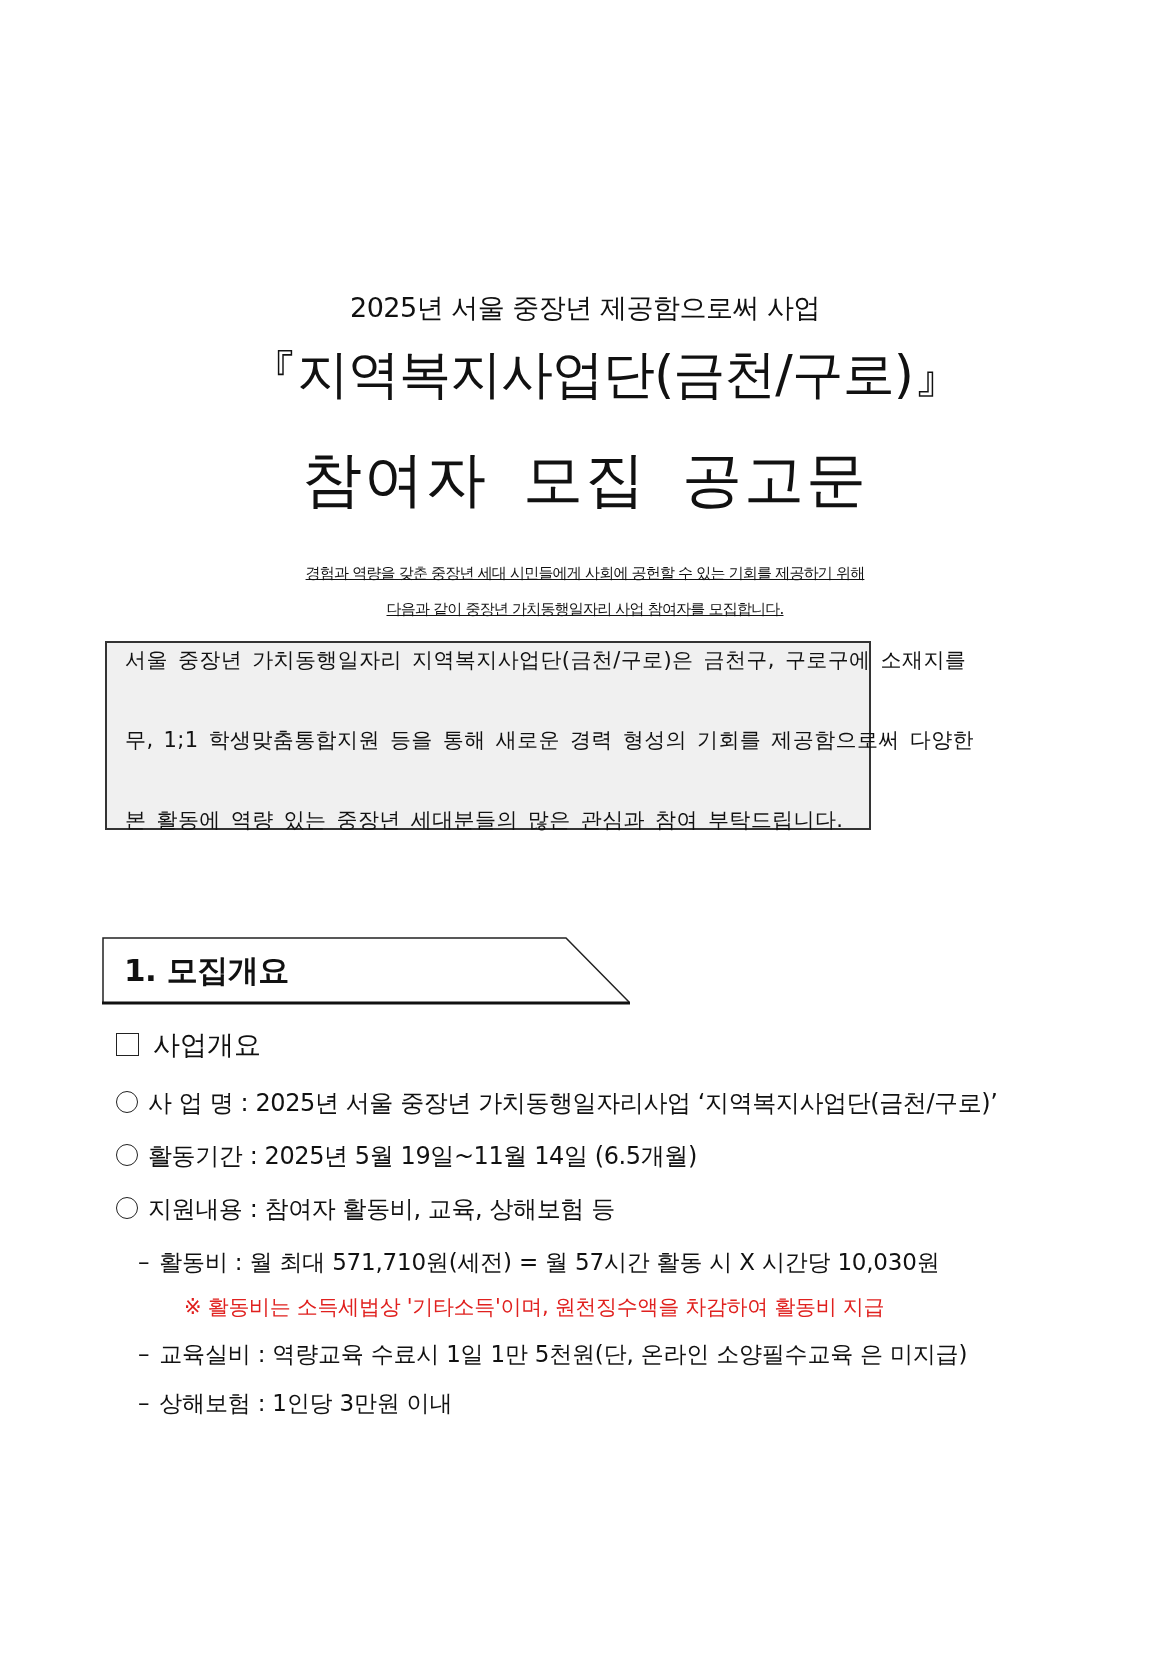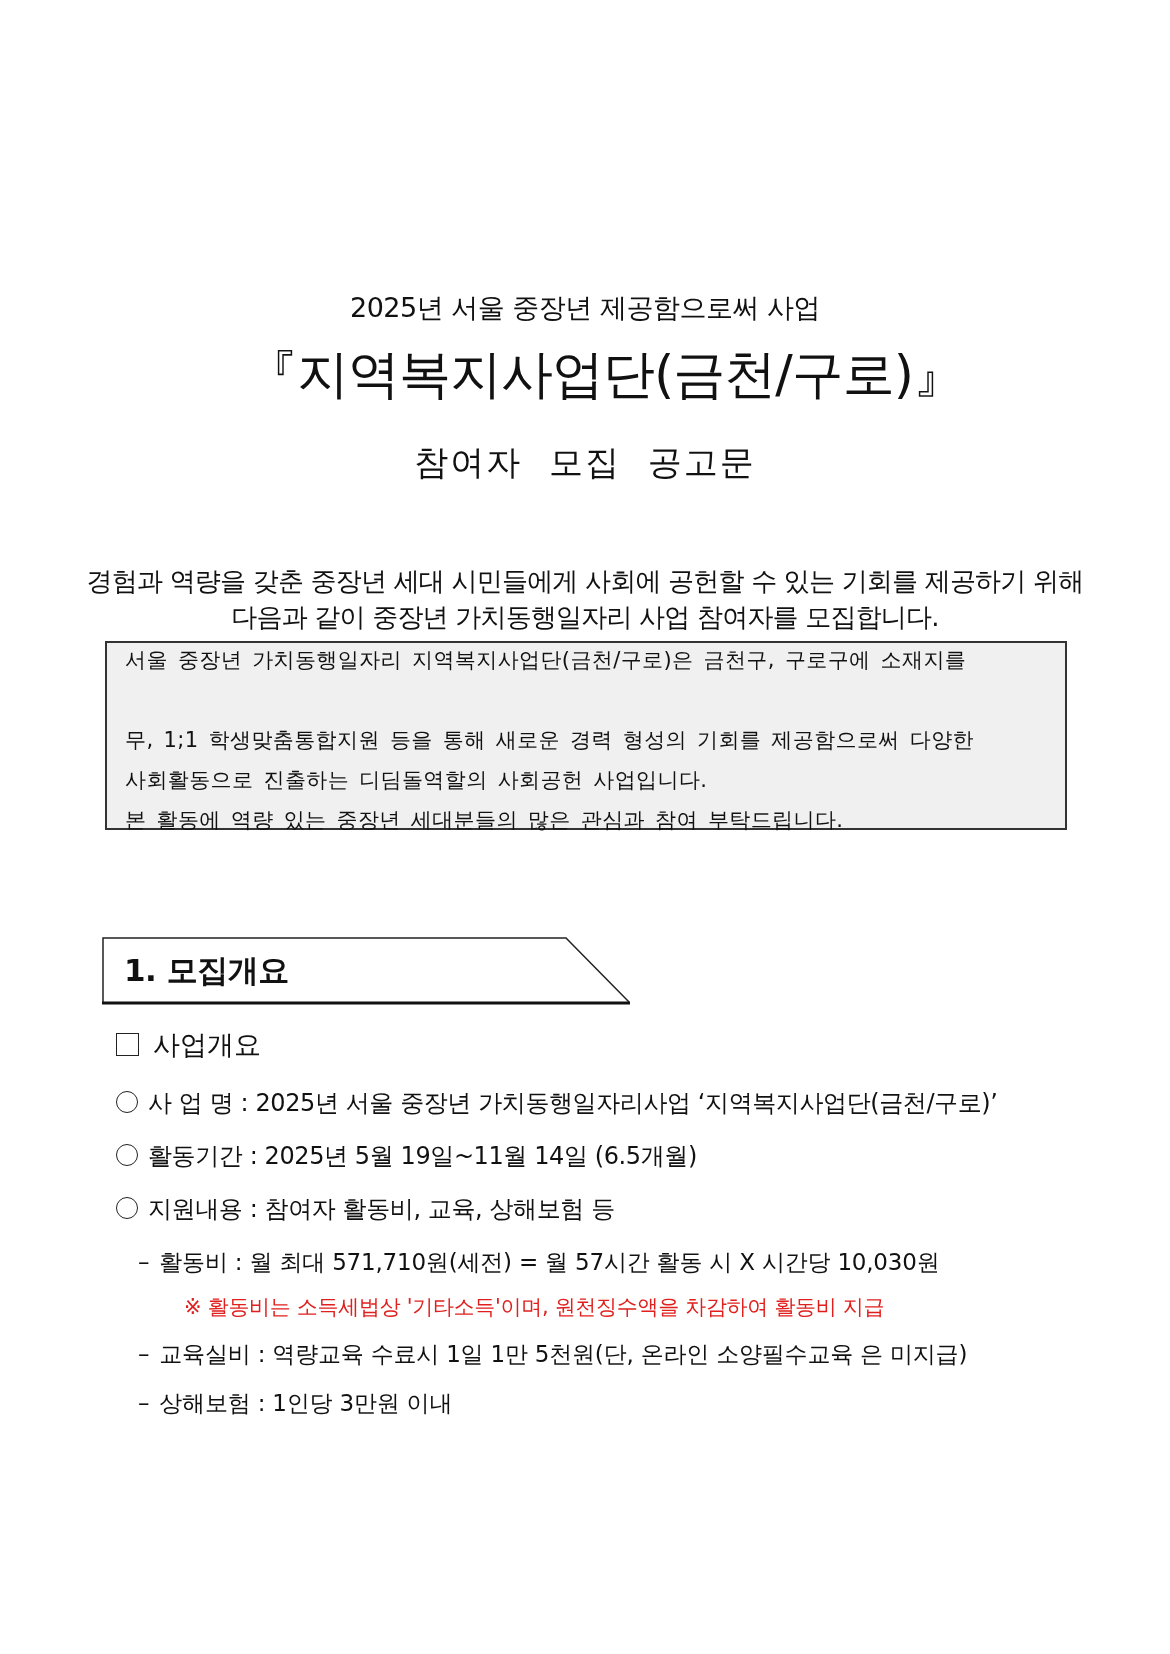--- a/index.html
+++ b/index.html
@@ -2,25 +2,25 @@
 <html><head>
 <meta charset="utf-8">
 <style>
   html, body { margin: 0; padding: 0; background: #ffffff; }
   body { width: 1170px; height: 1654px; position: relative; overflow: hidden;
          font-family: "DejaVu Sans", "Liberation Sans", sans-serif; color: #111; }
   .abs { position: absolute; white-space: nowrap; }
   .center { left: 0; width: 1170px; text-align: center; }
   .subtitle { top: 290px; font-size: 27px; letter-spacing: -0.5px; }
   .title-main { top: 340px; font-size: 52px; letter-spacing: -1px; padding-left: 20px; }
-  .title-notice { top: 440px; font-size: 34px; letter-spacing: 2px; word-spacing: 14px; }
-  .intro { font-size: 26px; letter-spacing: -0.8px; }
+  .title-notice { top: 440px; font-size: 60px; letter-spacing: 2px; word-spacing: 14px; }
+  .intro { font-size: 15px; letter-spacing: -0.8px; text-decoration: underline; }
   .intro1 { top: 564px; }
   .intro2 { top: 600px; }
-  .notice-box { position: absolute; left: 105px; top: 641px; width: 962px; height: 189px;
+  .notice-box { position: absolute; left: 105px; top: 641px; width: 766px; height: 189px;
                 border: 2px solid #333; background: #f0f0f0; box-sizing: border-box; }
   .box-line { position: absolute; left: 18px; font-size: 21px; letter-spacing: 0.4px; word-spacing: 3px; white-space: nowrap; }
   .section-header { position: absolute; left: 102px; top: 936px; width: 530px; height: 70px; }
   .section-header svg { position: absolute; left: 0; top: 0; }
   .section-title { position: absolute; left: 22px; top: 14px; font-size: 31px; font-weight: bold; letter-spacing: -0.5px; }
   .sq-row { top: 1027px; left: 103px; font-size: 27px; padding-left: 13px; }
   .sq-box { display: inline-block; width: 21px; height: 21px; border: 1.5px solid #222; vertical-align: -2px; margin-right: 14px; }
   .circ-row { left: 116px; font-size: 24px; letter-spacing: -0.4px; }
   .circ { display: inline-block; width: 20px; height: 20px; border: 1.5px solid #222; border-radius: 50%; vertical-align: -2px; margin-right: 10px; }
   .dash-row { left: 138px; font-size: 23px; letter-spacing: -0.2px; }
@@ -33,21 +33,20 @@
 <div class="abs center subtitle">2025년 서울 중장년 제공함으로써 사업</div>
 <div class="abs center title-main">『지역복지사업단(금천/구로)』</div>
 <div class="abs center title-notice">참여자 모집 공고문</div>
 
 <div class="abs center intro intro1">경험과 역량을 갖춘 중장년 세대 시민들에게 사회에 공헌할 수 있는 기회를 제공하기 위해</div>
 <div class="abs center intro intro2">다음과 같이 중장년 가치동행일자리 사업 참여자를 모집합니다.</div>
 
 <div class="notice-box">
   <div class="box-line" style="top:3px">서울 중장년 가치동행일자리 지역복지사업단(금천/구로)은 금천구, 구로구에 소재지를</div>
   <div class="box-line" style="top:83px">무, 1;1 학생맞춤통합지원 등을 통해 새로운  경력 형성의 기회를 제공함으로써 다양한</div>
-  <div class="box-line" style="top:123px">사회활동으로 진출하는 디딤돌역할의 사회공헌 사업입니다.</div>
   <div class="box-line" style="top:163px">본 활동에 역량 있는 중장년 세대분들의 많은 관심과 참여 부탁드립니다.</div>
 </div>
 
 <div class="section-header">
   <svg width="530" height="70">
     <polyline points="1,67 1,2 464,2 527,66" fill="none" stroke="#222" stroke-width="1.5"></polyline>
     <line x1="0" y1="67" x2="528" y2="67" stroke="#111" stroke-width="3"></line>
   </svg>
   <div class="section-title">1. 모집개요</div>
 </div>

